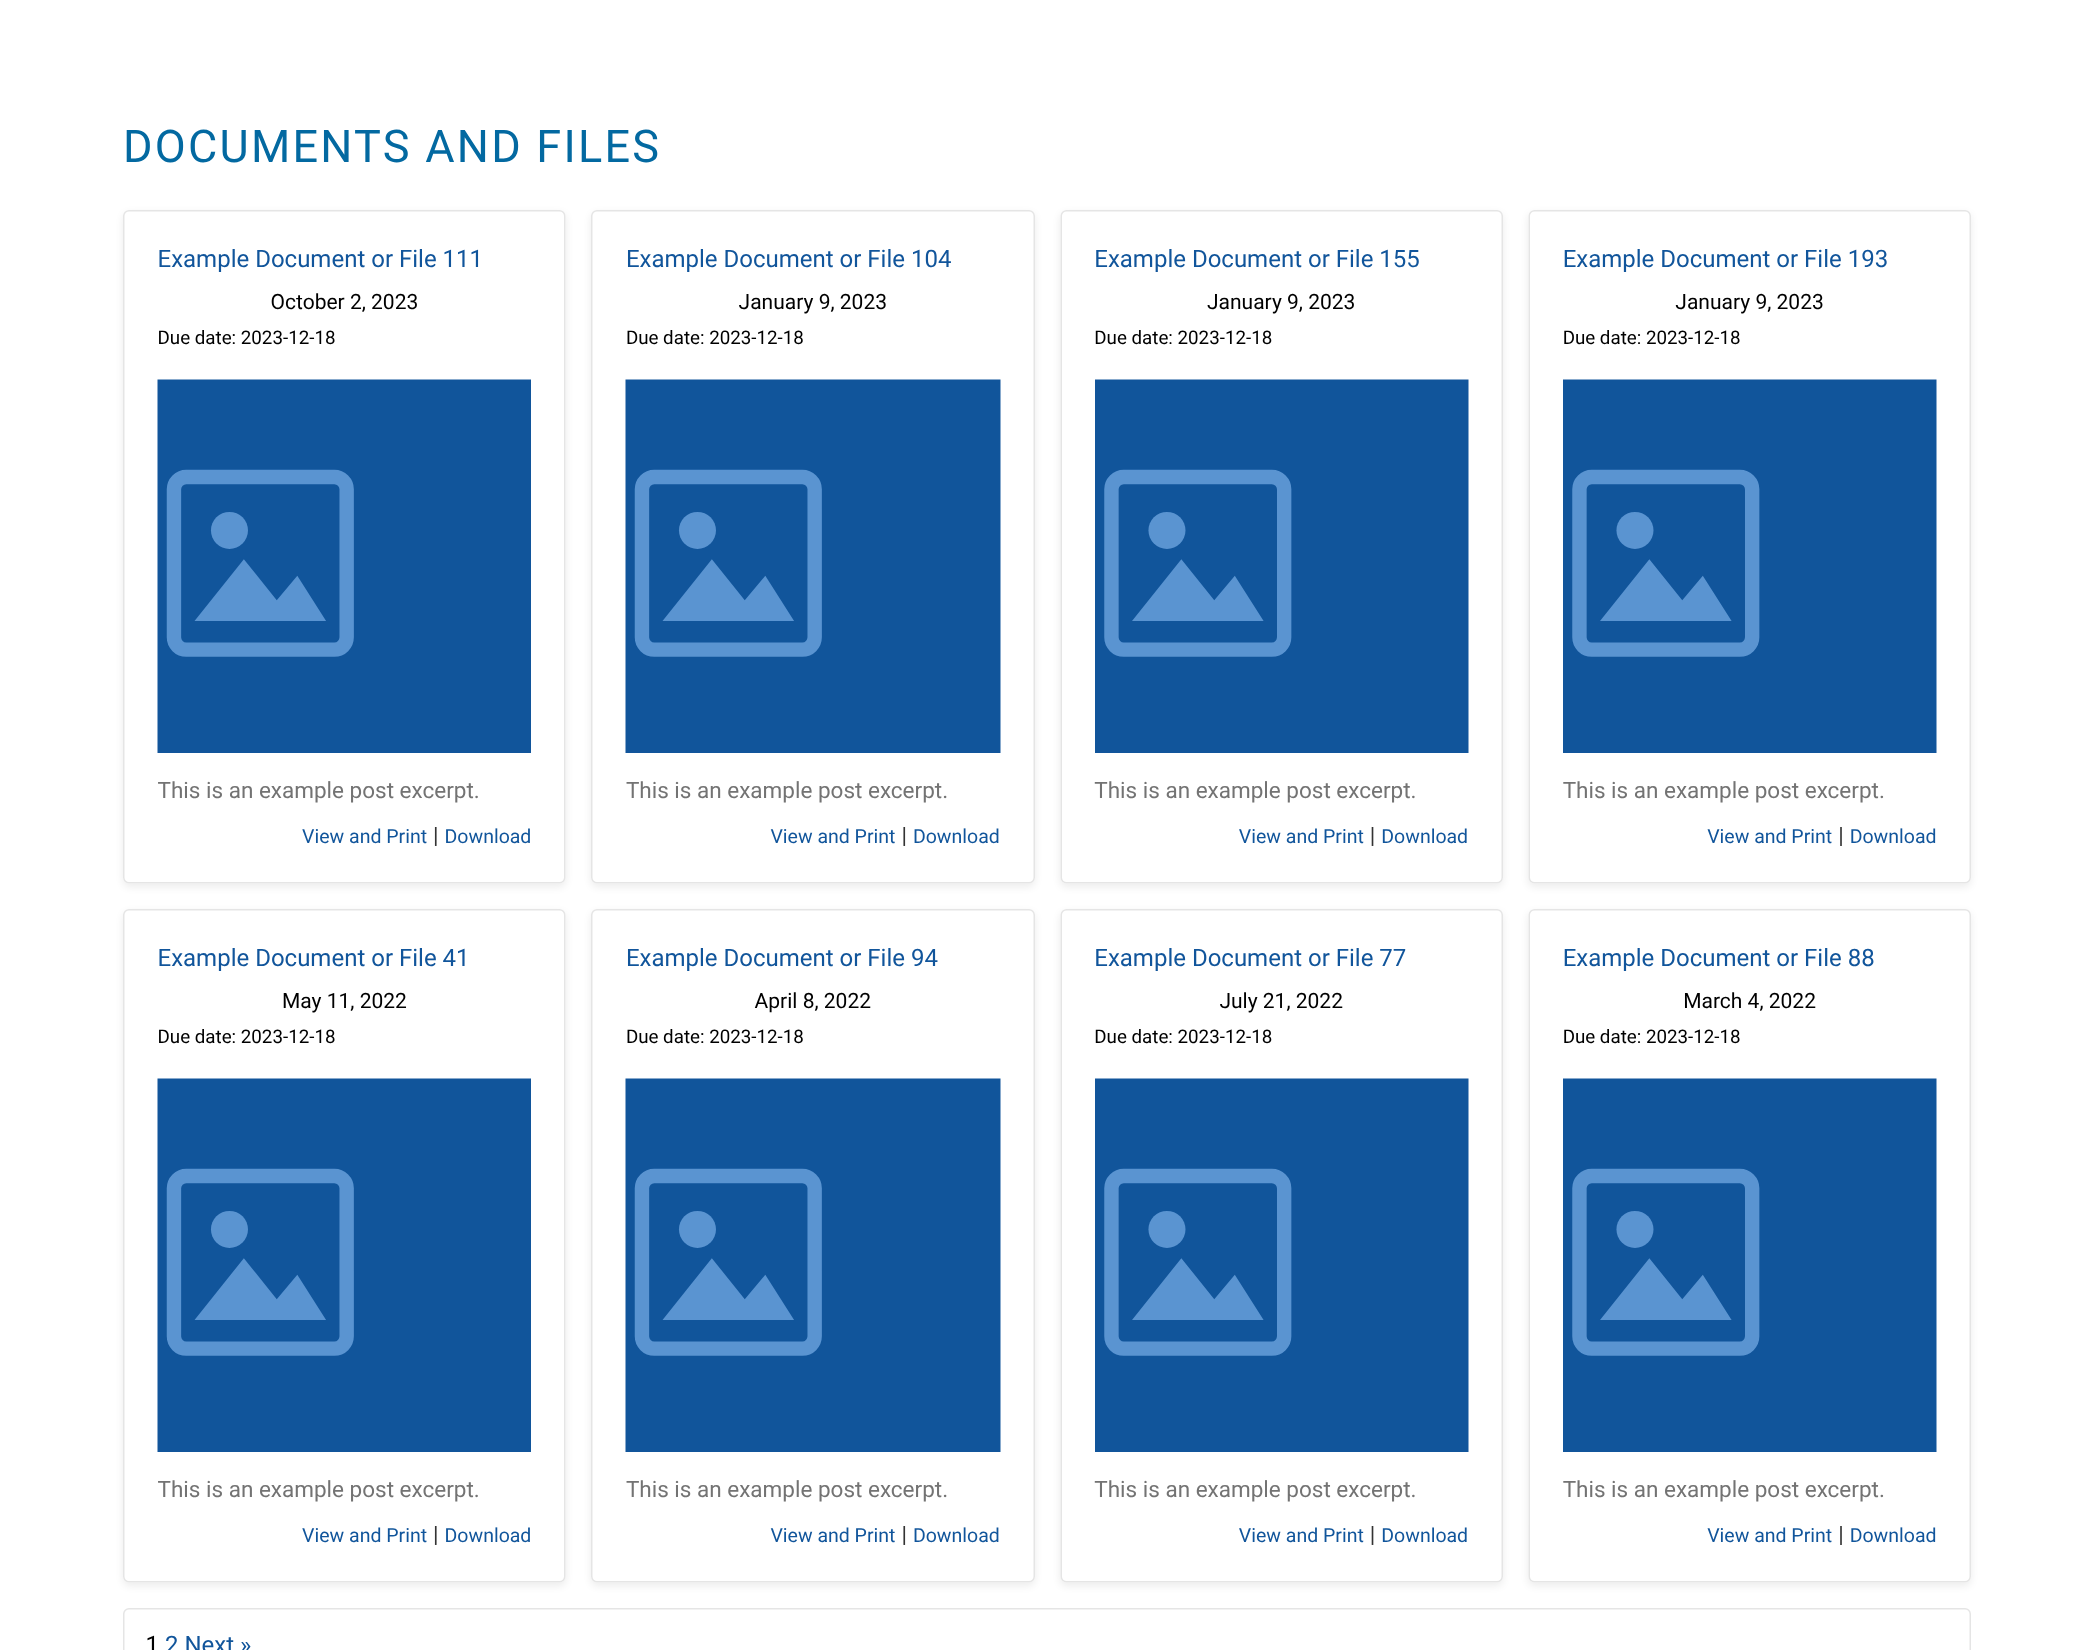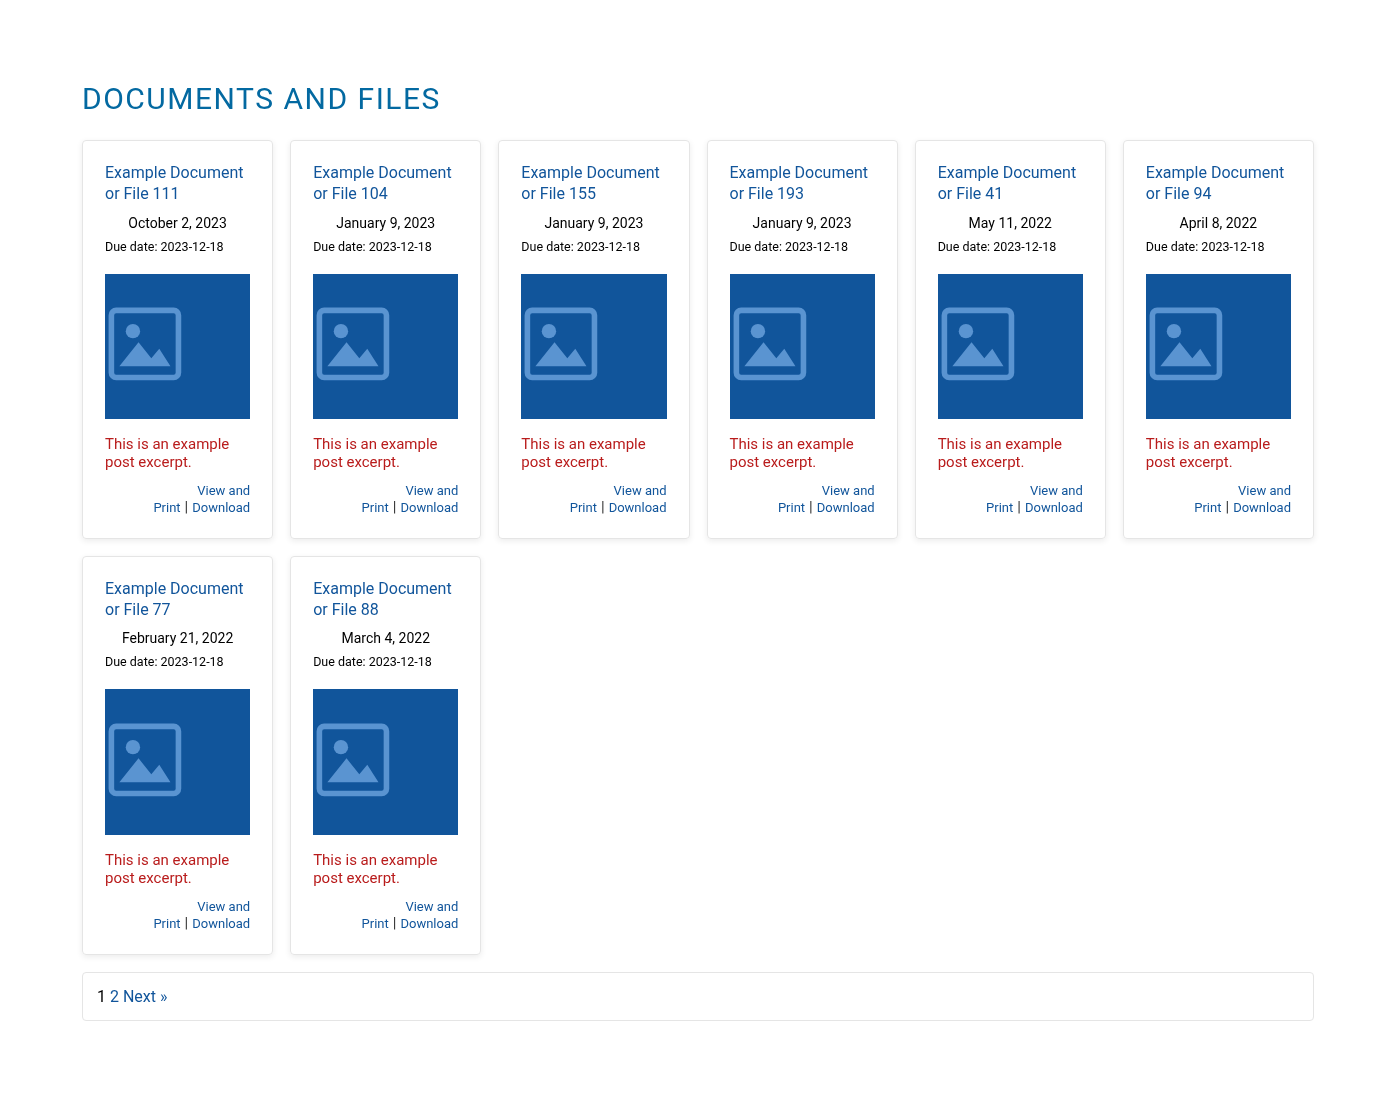--- a/index.html
+++ b/index.html
@@ -16,21 +16,21 @@
       font-size: 30px;
       font-weight: 400;
       color: #0369a1;
       letter-spacing: 1.5px;
       margin-bottom: 24px;
       text-transform: uppercase;
       margin-top: 41px;
     }
     .grid {
       display: grid;
-      grid-template-columns: repeat(6, 1fr);
+      grid-template-columns: repeat(4, 1fr);
       gap: 17px;
       margin-bottom: 17px;
     }
     .card {
       border: 1px solid #e5e5e5;
       border-radius: 4px;
       padding: 22px;
       box-shadow: 0 2px 6px rgba(0,0,0,0.08);
     }
     .card-title {
@@ -63,21 +63,21 @@
       align-items: center;
       justify-content: center;
       margin-bottom: 16px;
     }
     .card-image svg {
       width: 55%;
       height: 55%;
     }
     .card-excerpt {
       font-size: 15px;
-      color: #b91c1c;
+      color: #737373;
       margin-bottom: 12px;
     }
     .card-actions {
       text-align: right;
       font-size: 13px;
     }
     .card-actions a {
       color: #11559b;
       text-decoration: none;
     }
@@ -185,21 +185,21 @@
             <rect x="8" y="8" width="84" height="84" rx="6" fill="none" stroke="#5a94d1" stroke-width="7"></rect>
             <circle cx="35" cy="34" r="9" fill="#5a94d1"></circle>
             <path d="M 18 78 L 42 48 L 58 68 L 68 56 L 82 78 Z" fill="#5a94d1"></path>
           </svg></span>
       </div>
       <div class="card-excerpt">This is an example post excerpt.</div>
       <div class="card-actions"><a href="#">View and Print</a><span class="sep">|</span><a href="#">Download</a></div>
     </div>
     <div class="card">
       <h2 class="card-title"><a href="#">Example Document or File 77</a></h2>
-      <div class="card-date">February 21, 2022</div>
+      <div class="card-date">July 21, 2022</div>
       <div class="card-due"><span>Due date: </span><span>2023-12-18</span></div>
       <div class="card-image">
         <span><svg viewBox="0 0 100 100" xmlns="http://www.w3.org/2000/svg">
             <rect x="8" y="8" width="84" height="84" rx="6" fill="none" stroke="#5a94d1" stroke-width="7"></rect>
             <circle cx="35" cy="34" r="9" fill="#5a94d1"></circle>
             <path d="M 18 78 L 42 48 L 58 68 L 68 56 L 82 78 Z" fill="#5a94d1"></path>
           </svg></span>
       </div>
       <div class="card-excerpt">This is an example post excerpt.</div>
       <div class="card-actions"><a href="#">View and Print</a><span class="sep">|</span><a href="#">Download</a></div>

